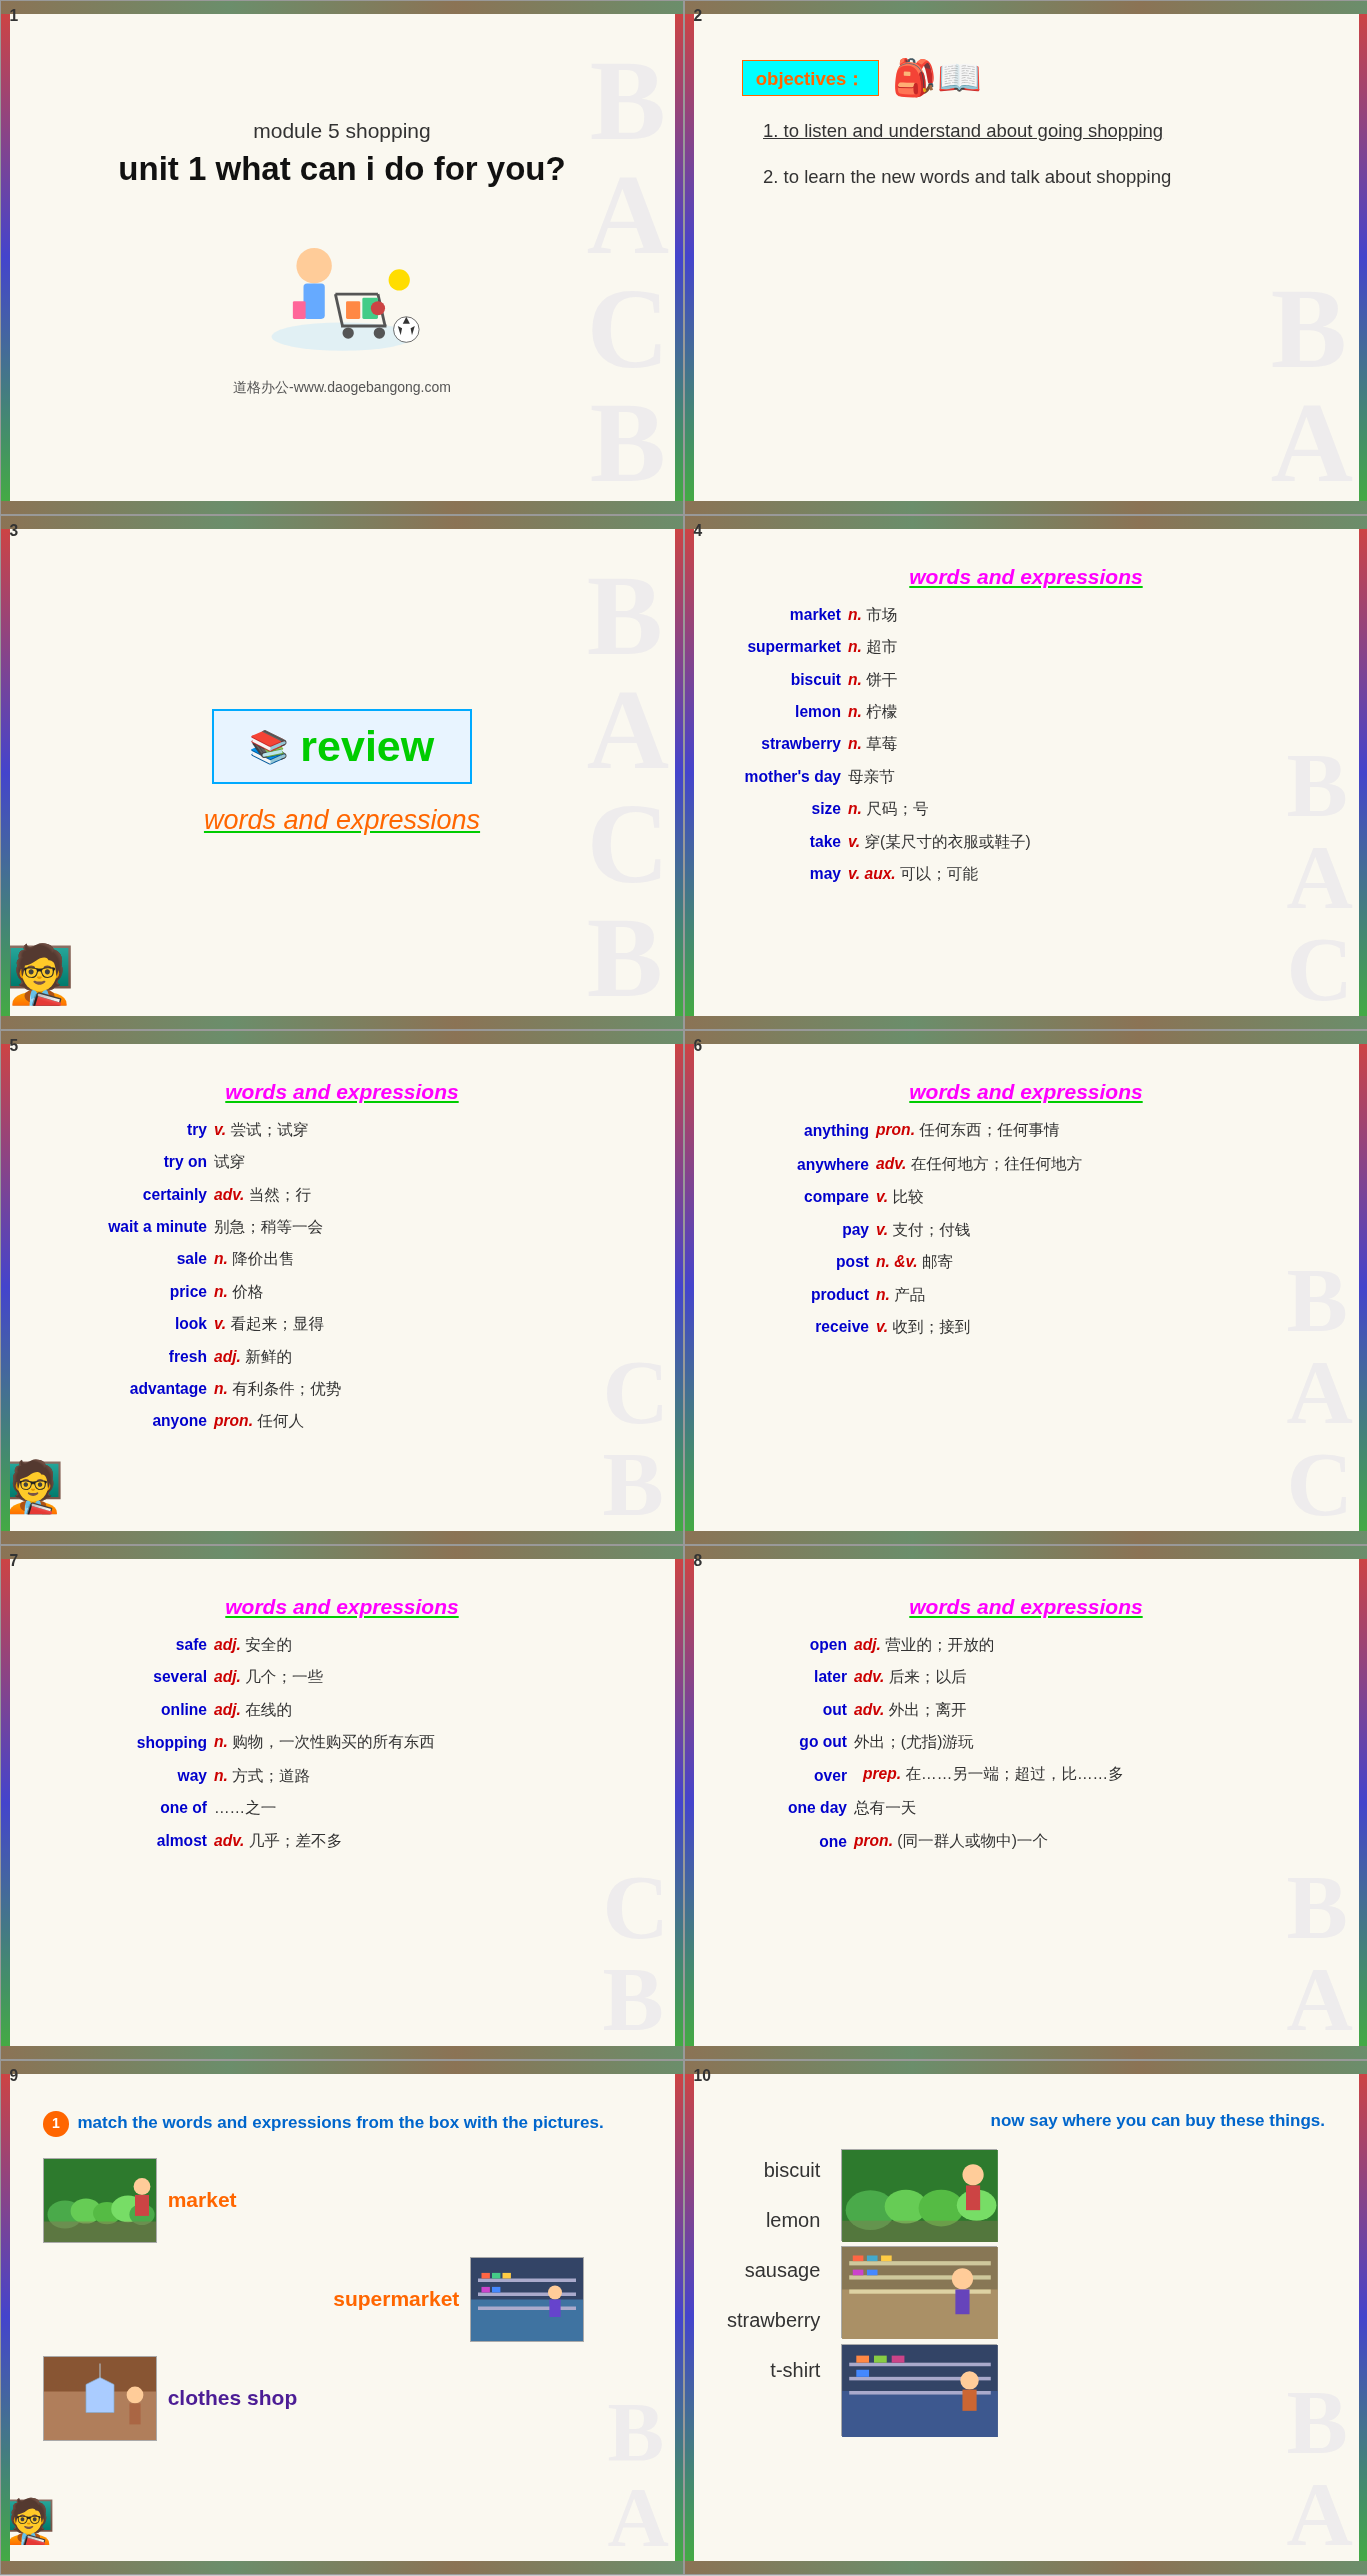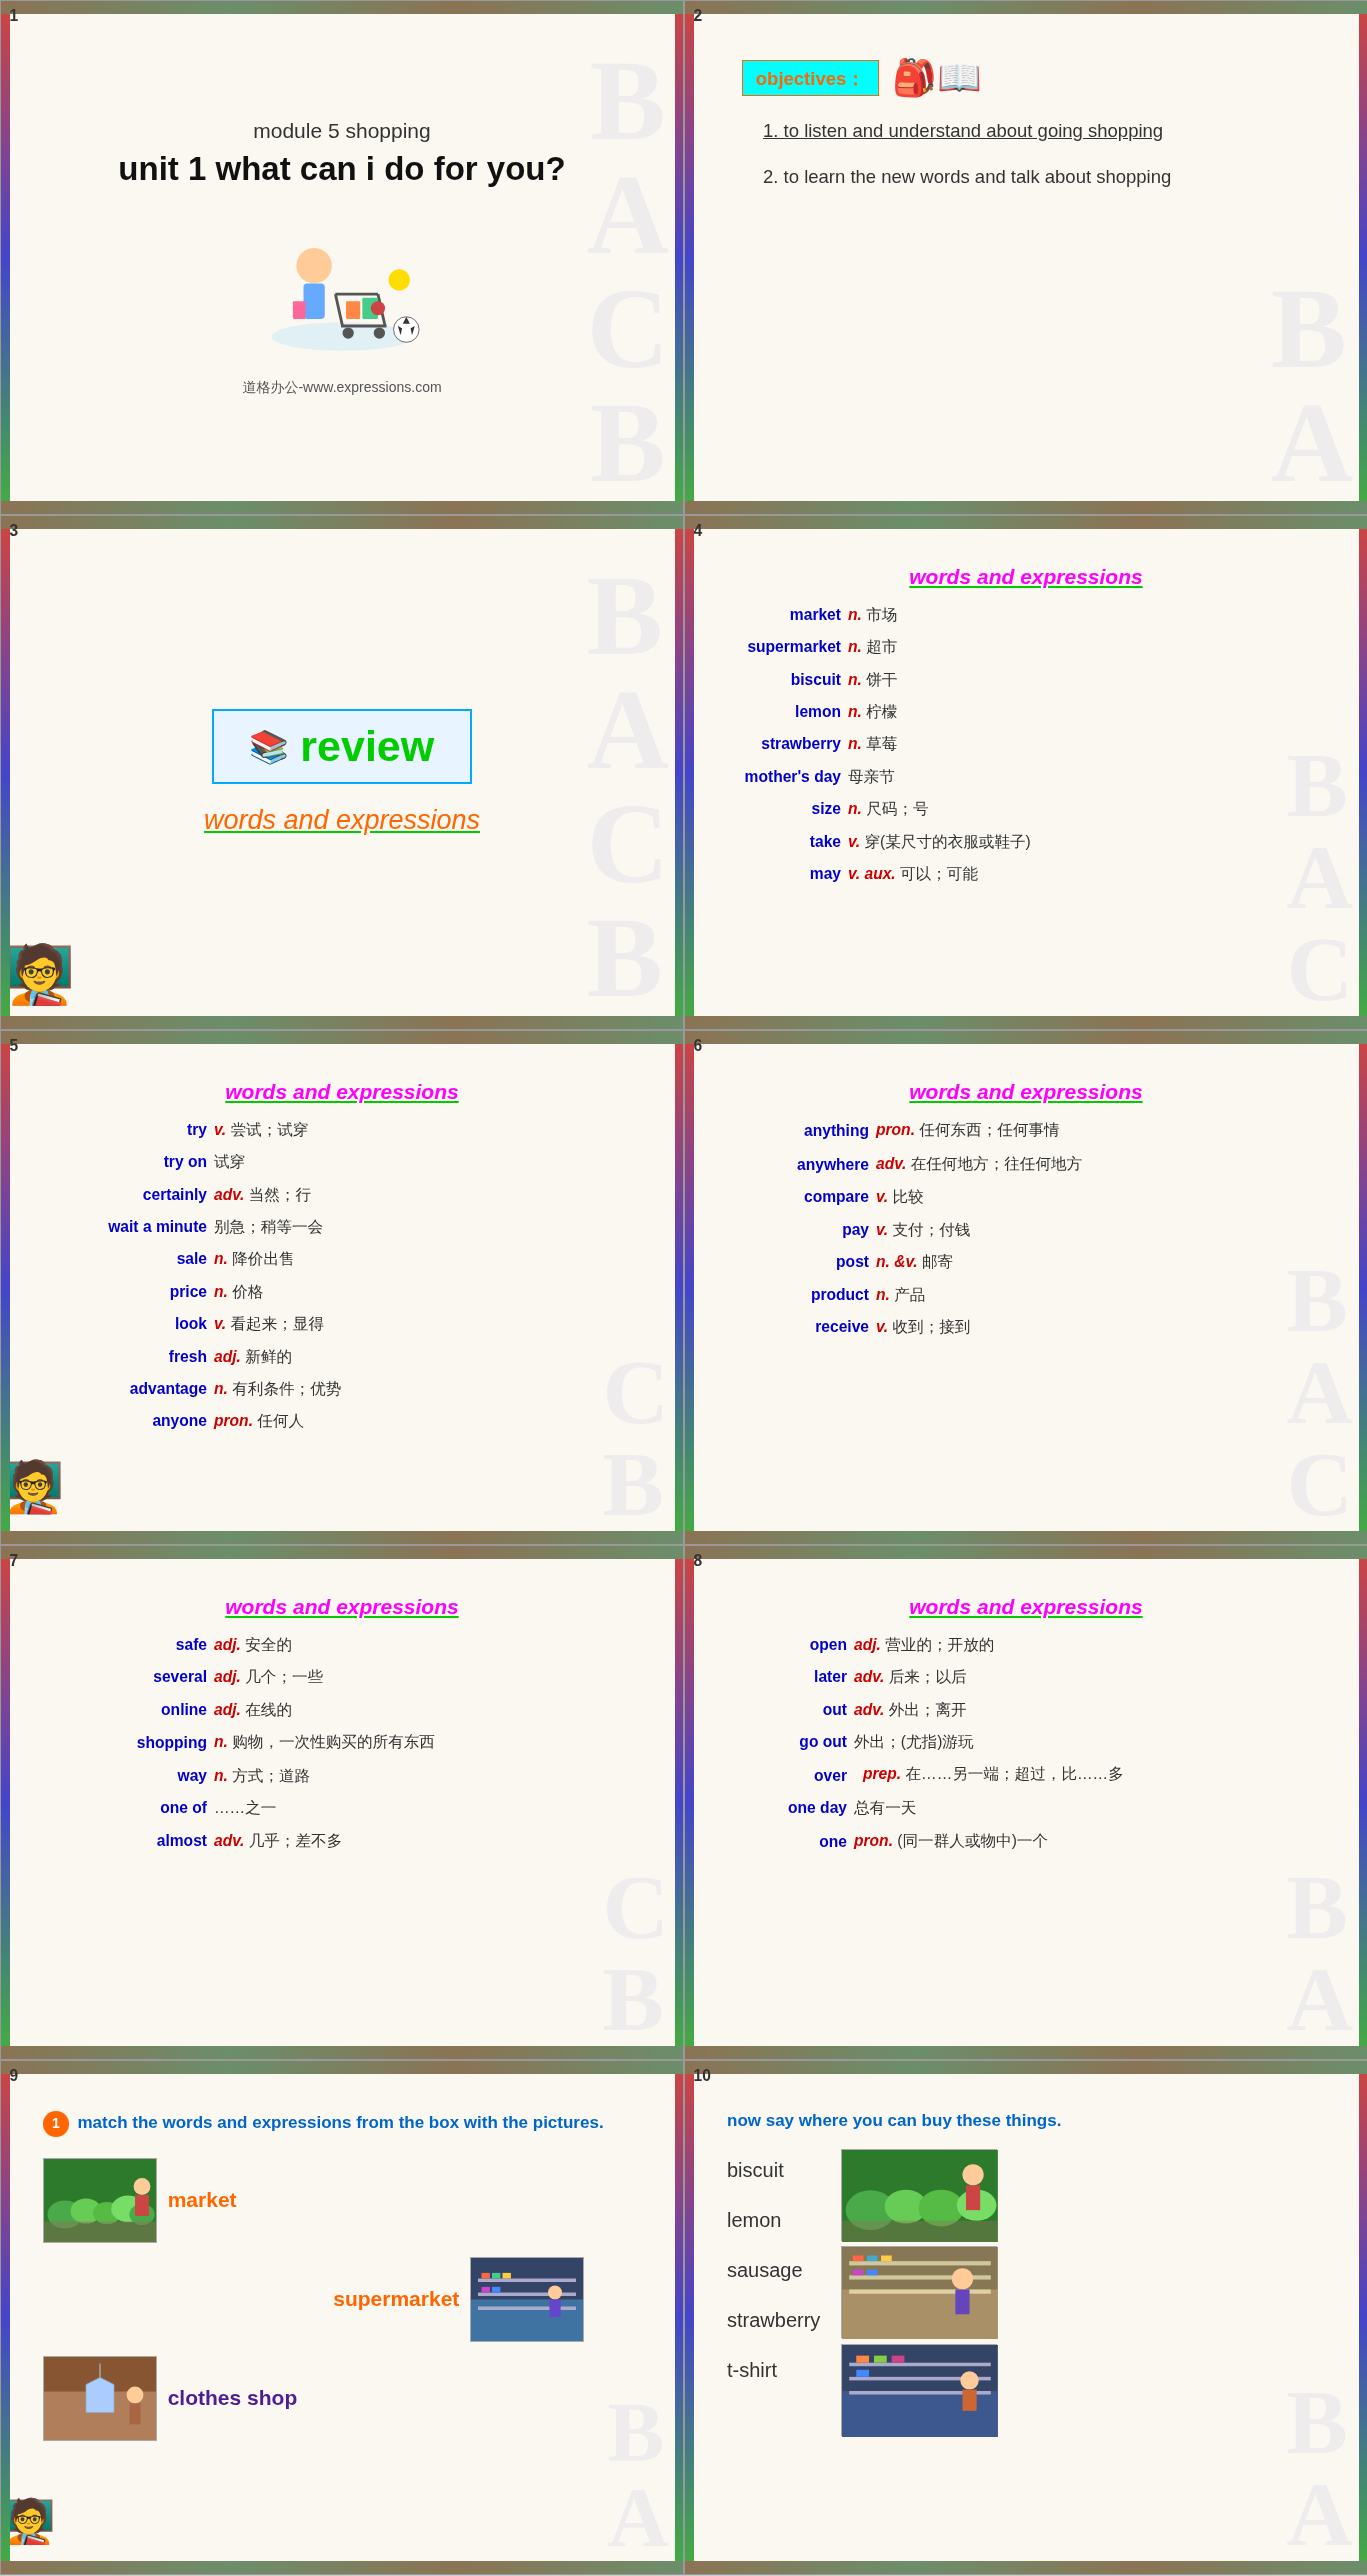--- a/index.html
+++ b/index.html
@@ -280,21 +280,21 @@
 
           <rect x="80" y="130" width="18" height="25" fill="#ff6699" rx="2"></rect>
           <circle cx="230" cy="100" r="15" fill="#ffdd00"></circle>
 
           <circle cx="240" cy="170" r="18" fill="white" stroke="#333" stroke-width="1"></circle>
           <path d="M240 152 L235 162 L245 162 Z" fill="#333"></path>
           <path d="M228 165 L234 168 L232 178 Z" fill="#333"></path>
           <path d="M252 165 L246 168 L248 178 Z" fill="#333"></path>
         </svg>
       </div>
-      <div style="font-size:14px;color:#555;margin-top:7px;">道格办公-www.expressions.com</div>
+      <div style="font-size:14px;color:#555;margin-top:7px;">道格办公-www.daogebangong.com</div>
     </div>
   </div>
 
   <div class="slide slide-2">
     <div class="top-strip"></div>
     <div class="bottom-strip"></div>
     <div class="left-strip"></div>
     <div class="right-strip"></div>
     <span class="slide-number">2</span>
     <div class="bg-letters">B<br>A</div>
@@ -645,21 +645,21 @@
     <div class="left-figure-9" style="left:1.4px;font-size:43px;bottom:28px;top:auto;">🧑‍🏫</div>
   </div>
 
   <div class="slide" style="background:#faf8f0;position:relative;">
     <div class="top-strip"></div>
     <div class="bottom-strip"></div>
     <div class="left-strip"></div>
     <div class="right-strip"></div>
     <span class="slide-number">10</span>
     <div class="bg-letters" style="font-size:92px;">B<br>A</div>
-    <div class="slide-content" style="padding:18px 21px 8px 21px;">
+    <div class="slide-content" style="padding:18px 21px 8px 21px;text-align:right;">
       <div style="font-size:17px;color:#0066cc;font-weight:bold;margin-top:18px;margin-bottom:14px;">now say where you can buy these things.</div>
       <div style="display:flex;gap:21px;">
         <div style="font-size:20px;line-height:2.5;color:#333;">
           <div>biscuit</div>
           <div>lemon</div>
           <div>sausage</div>
           <div>strawberry</div>
           <div>t-shirt</div>
         </div>
         <div style="display:flex;flex-direction:column;gap:5.7px;margin-top:3.6px;">

